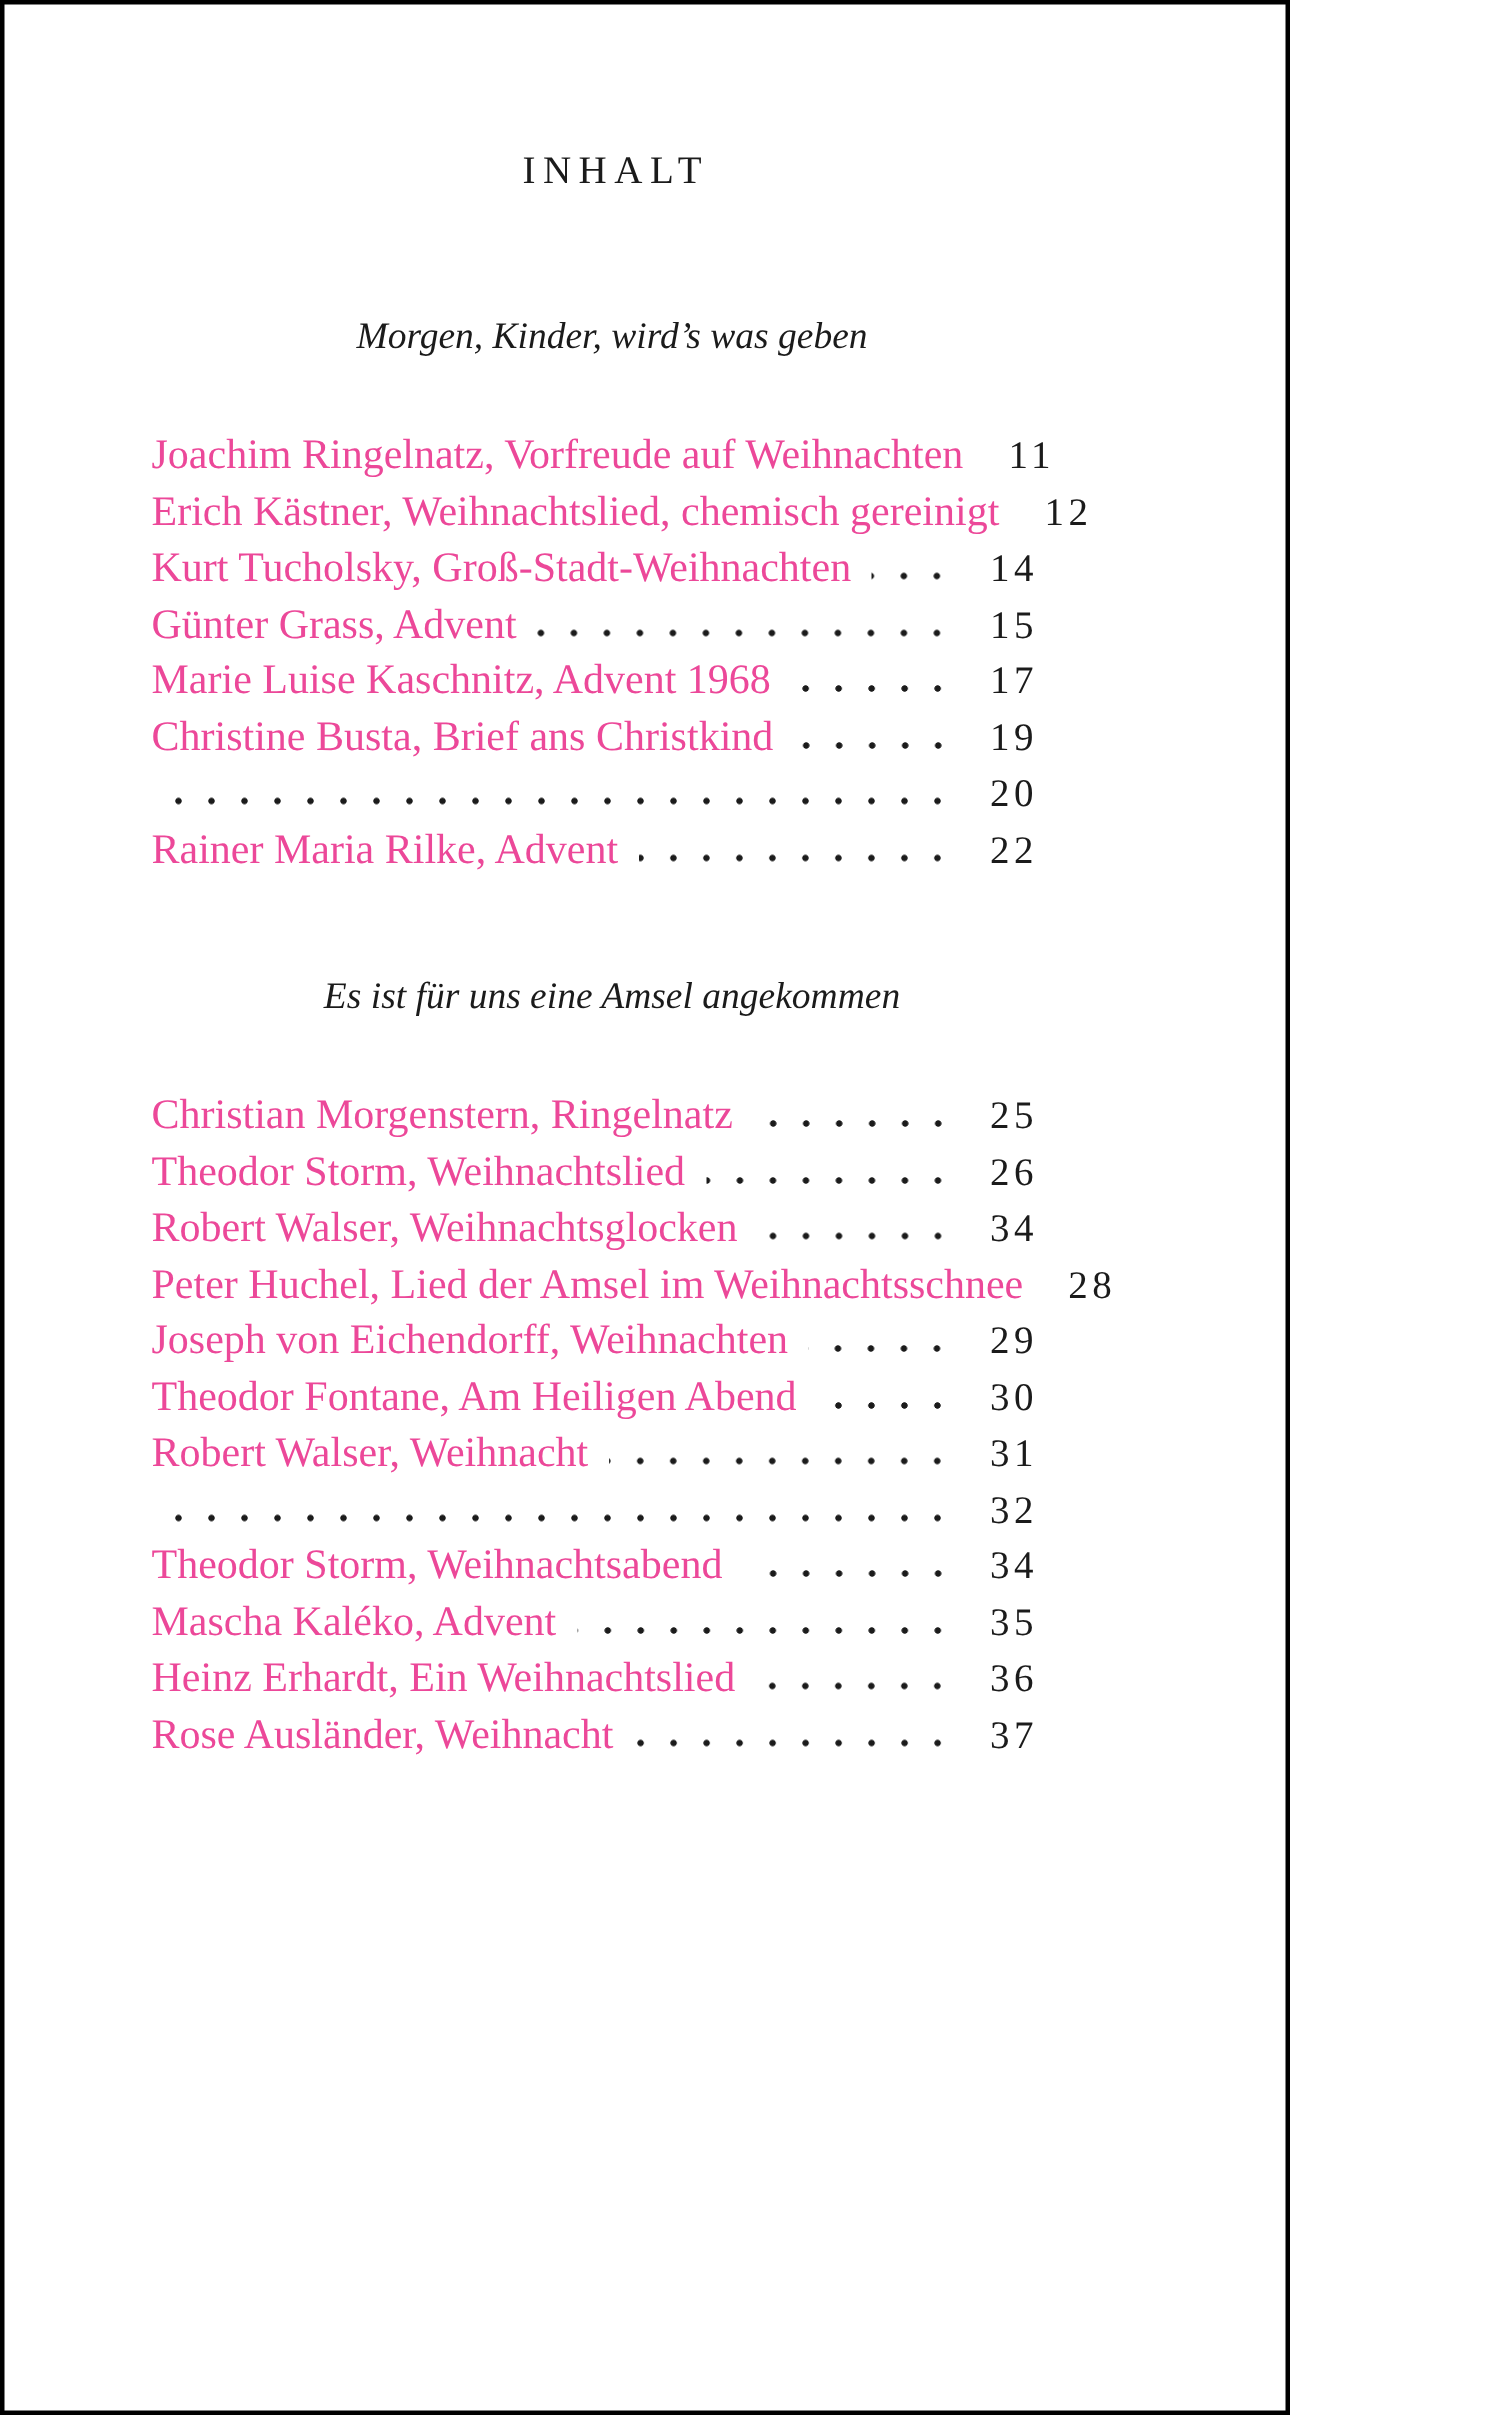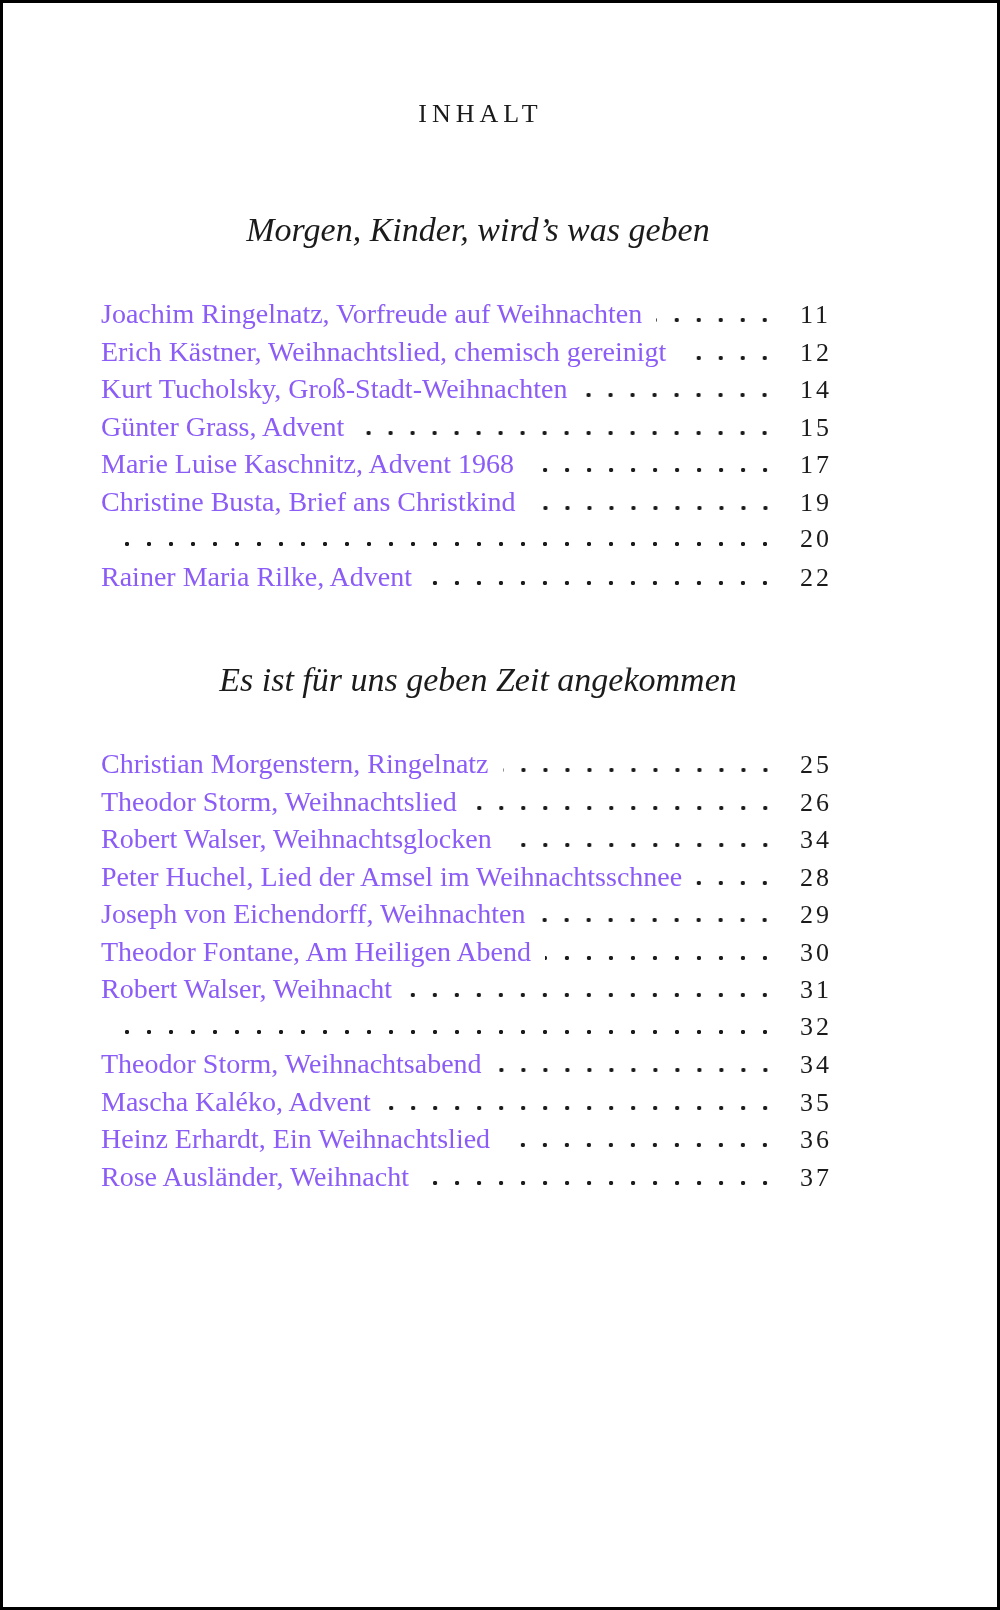--- a/index.html
+++ b/index.html
@@ -3,21 +3,21 @@
 <meta charset="utf-8">
 <style>
   html, body {
     margin: 0;
     padding: 0;
     background: #ffffff;
     font-family: "Liberation Serif", "DejaVu Serif", serif;
   }
   .page {
     position: relative;
-    width: 1000px;
+    width: 860px;
     height: 1610px;
     box-sizing: border-box;
     background: #ffffff;
     border: 3px solid #000000;
     padding: 96px 142px 0 98px;
     color: #1b1b1b;
     overflow: hidden;
   }
   .page-title {
     margin: 0;
@@ -26,38 +26,38 @@
     letter-spacing: 5px;
     text-align: center;
     text-indent: 5px; 
     color: #1b1b1b;
   }
   .toc-section { margin: 0; }
   .toc-section:first-of-type { margin-top: 82px; }
   .toc-section + .toc-section { margin-top: 66px; }
   .section-heading {
     margin: 0 0 0 0;
-    font-size: 34px;
+    font-size: 25px;
     font-weight: 400;
     font-style: italic;
     text-align: center;
     color: #1b1b1b;
   }
   .entries { margin-top: 46px; }
   .toc-row {
     display: flex;
     align-items: baseline;
     height: 37.5px;
     font-size: 28px;
     line-height: 37.5px;
     white-space: nowrap;
   }
   .entry-text {
     flex: 0 0 auto;
-    color: #8b5cf6;
+    color: #ec4899;
   }
   .leader {
     flex: 1 1 auto;
     height: 6px;
     margin: 0 16px 0 14px;
     background-image: radial-gradient(circle at 3px 3px, #1b1b1b 1.9px, rgba(0,0,0,0) 2.4px);
     background-size: 22px 6px;
     background-repeat: repeat-x;
     background-position: right 0 bottom 0;
   }
@@ -122,21 +122,21 @@
 
   <div class="toc-row">
     <span class="entry-text">Rainer Maria Rilke, Advent</span>
     <span class="leader"></span>
     <span class="pagenum">22</span>
   </div>
 </div>
   </section>
 
   <section class="toc-section">
-    <h2 class="section-heading">Es ist für uns geben Zeit angekommen</h2>
+    <h2 class="section-heading">Es ist für uns eine Amsel angekommen</h2>
     <div class="entries">
   <div class="toc-row">
     <span class="entry-text">Christian Morgenstern, Ringelnatz</span>
     <span class="leader"></span>
     <span class="pagenum">25</span>
   </div>
 
   <div class="toc-row">
     <span class="entry-text">Theodor Storm, Weihnachtslied</span>
     <span class="leader"></span>

